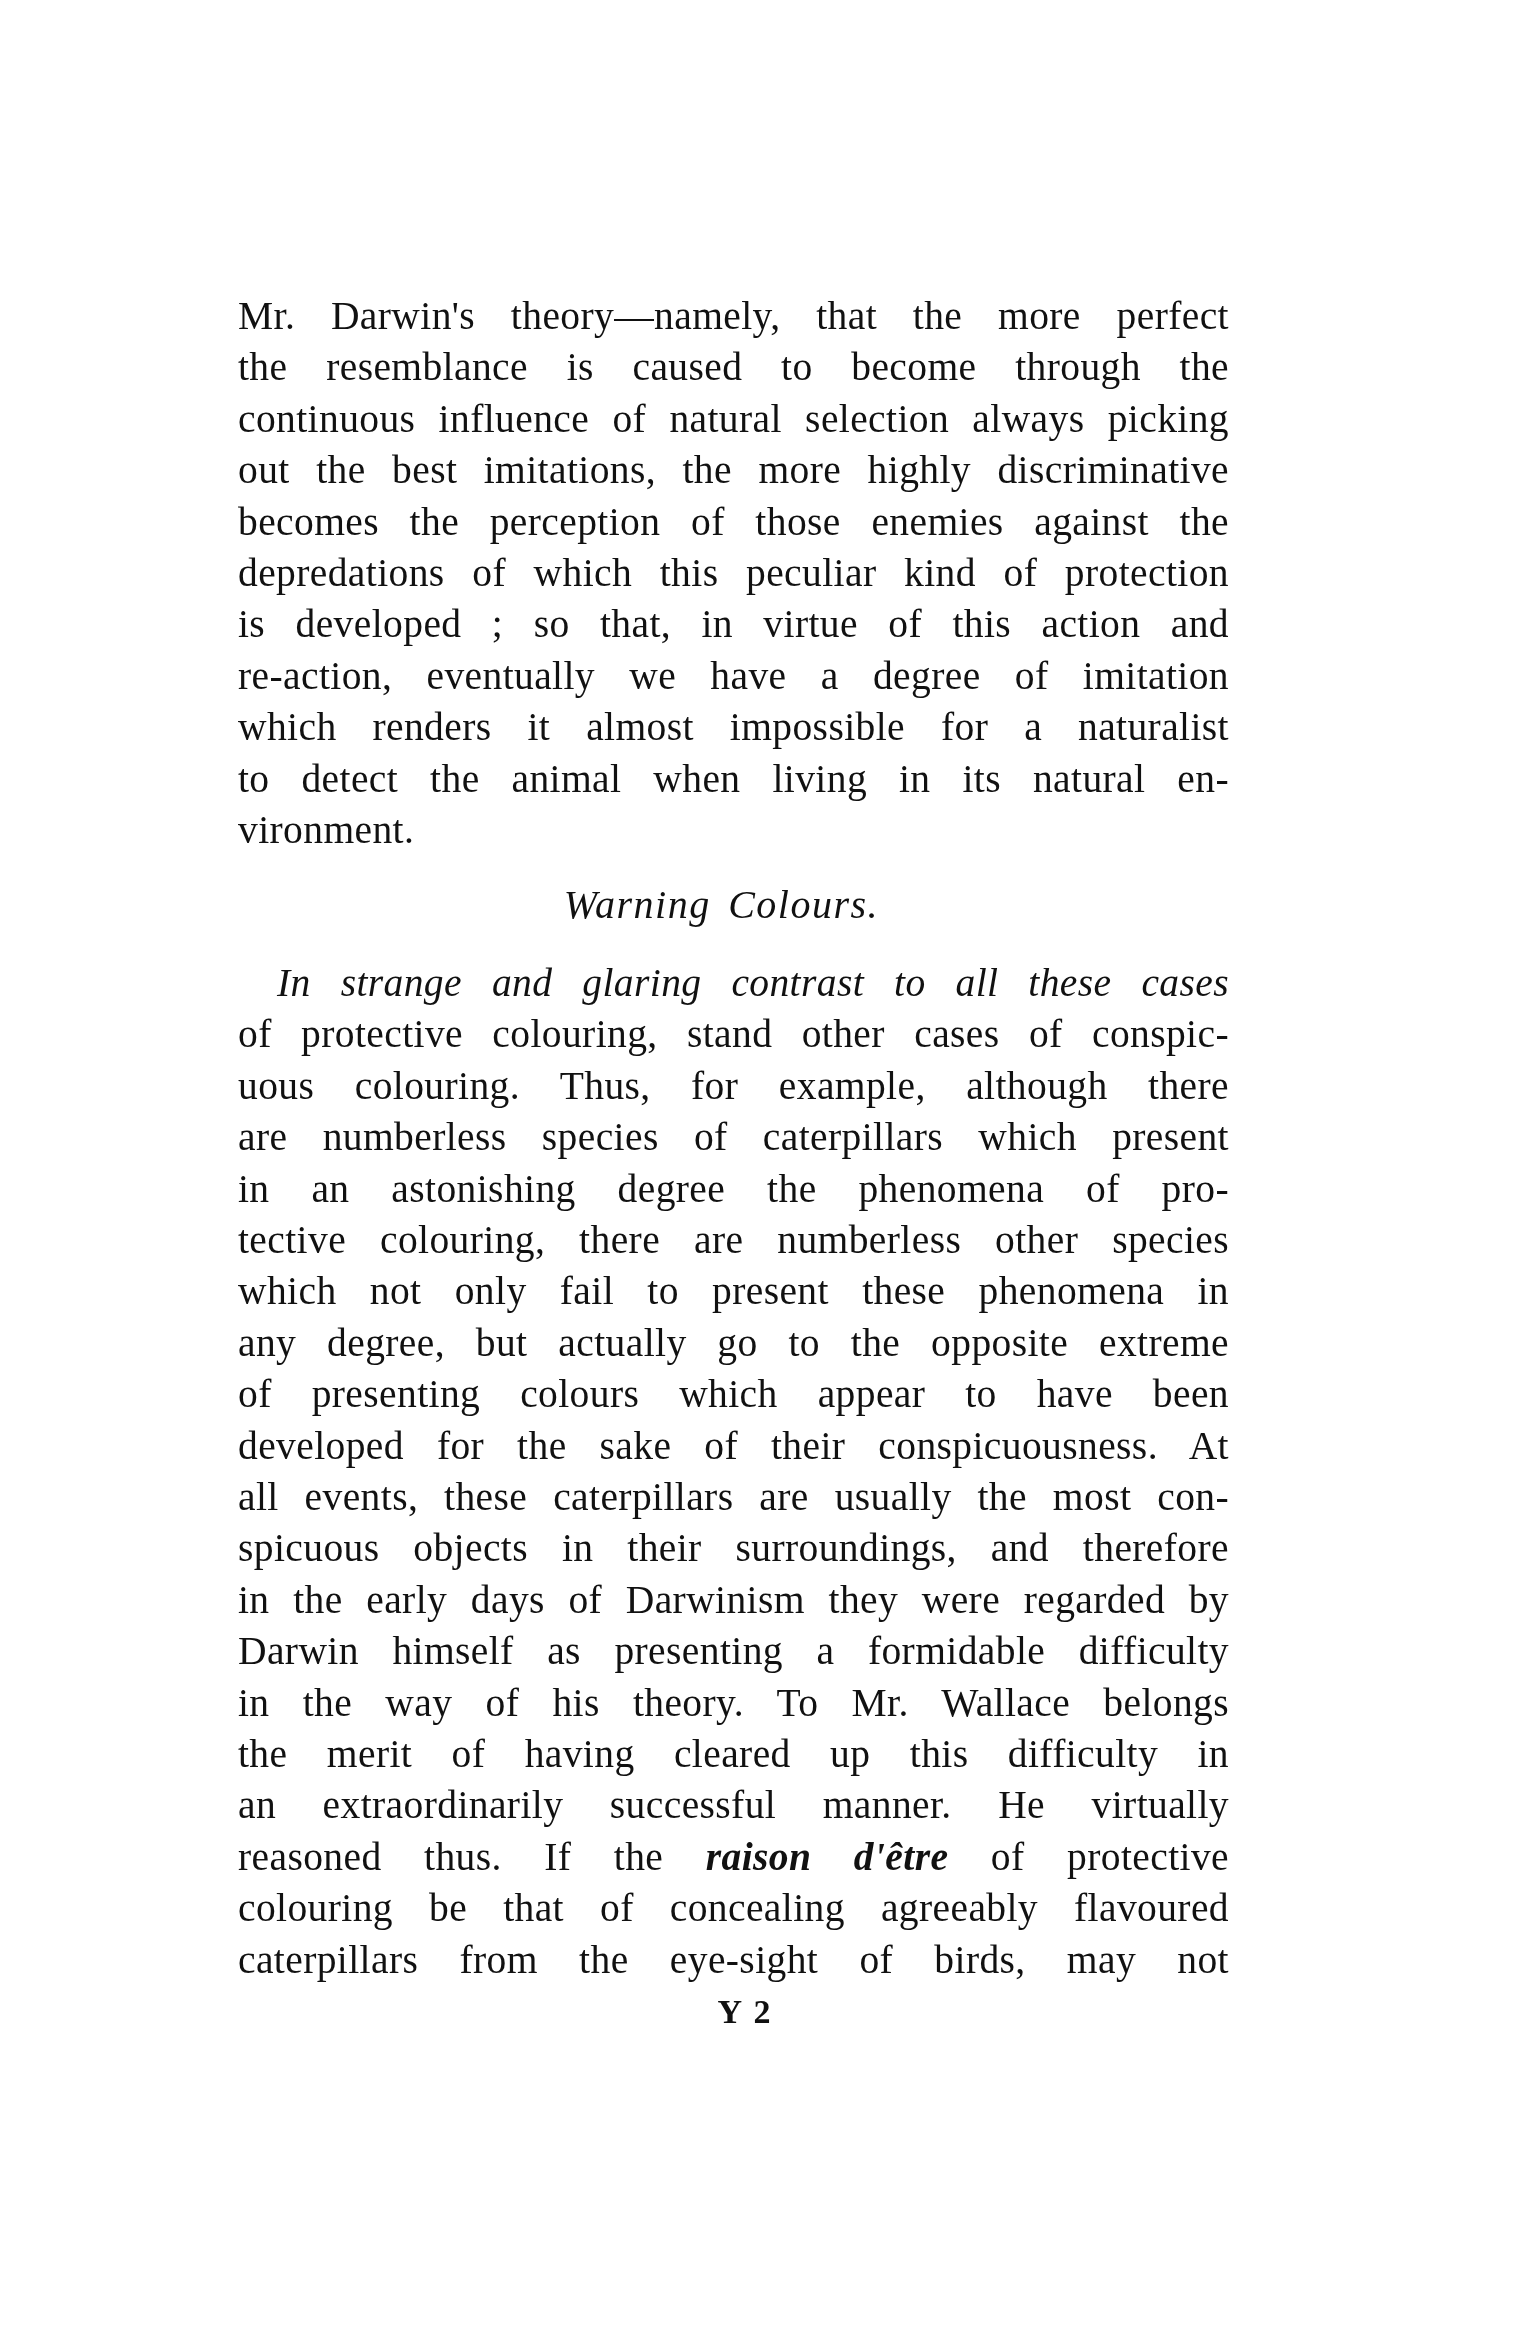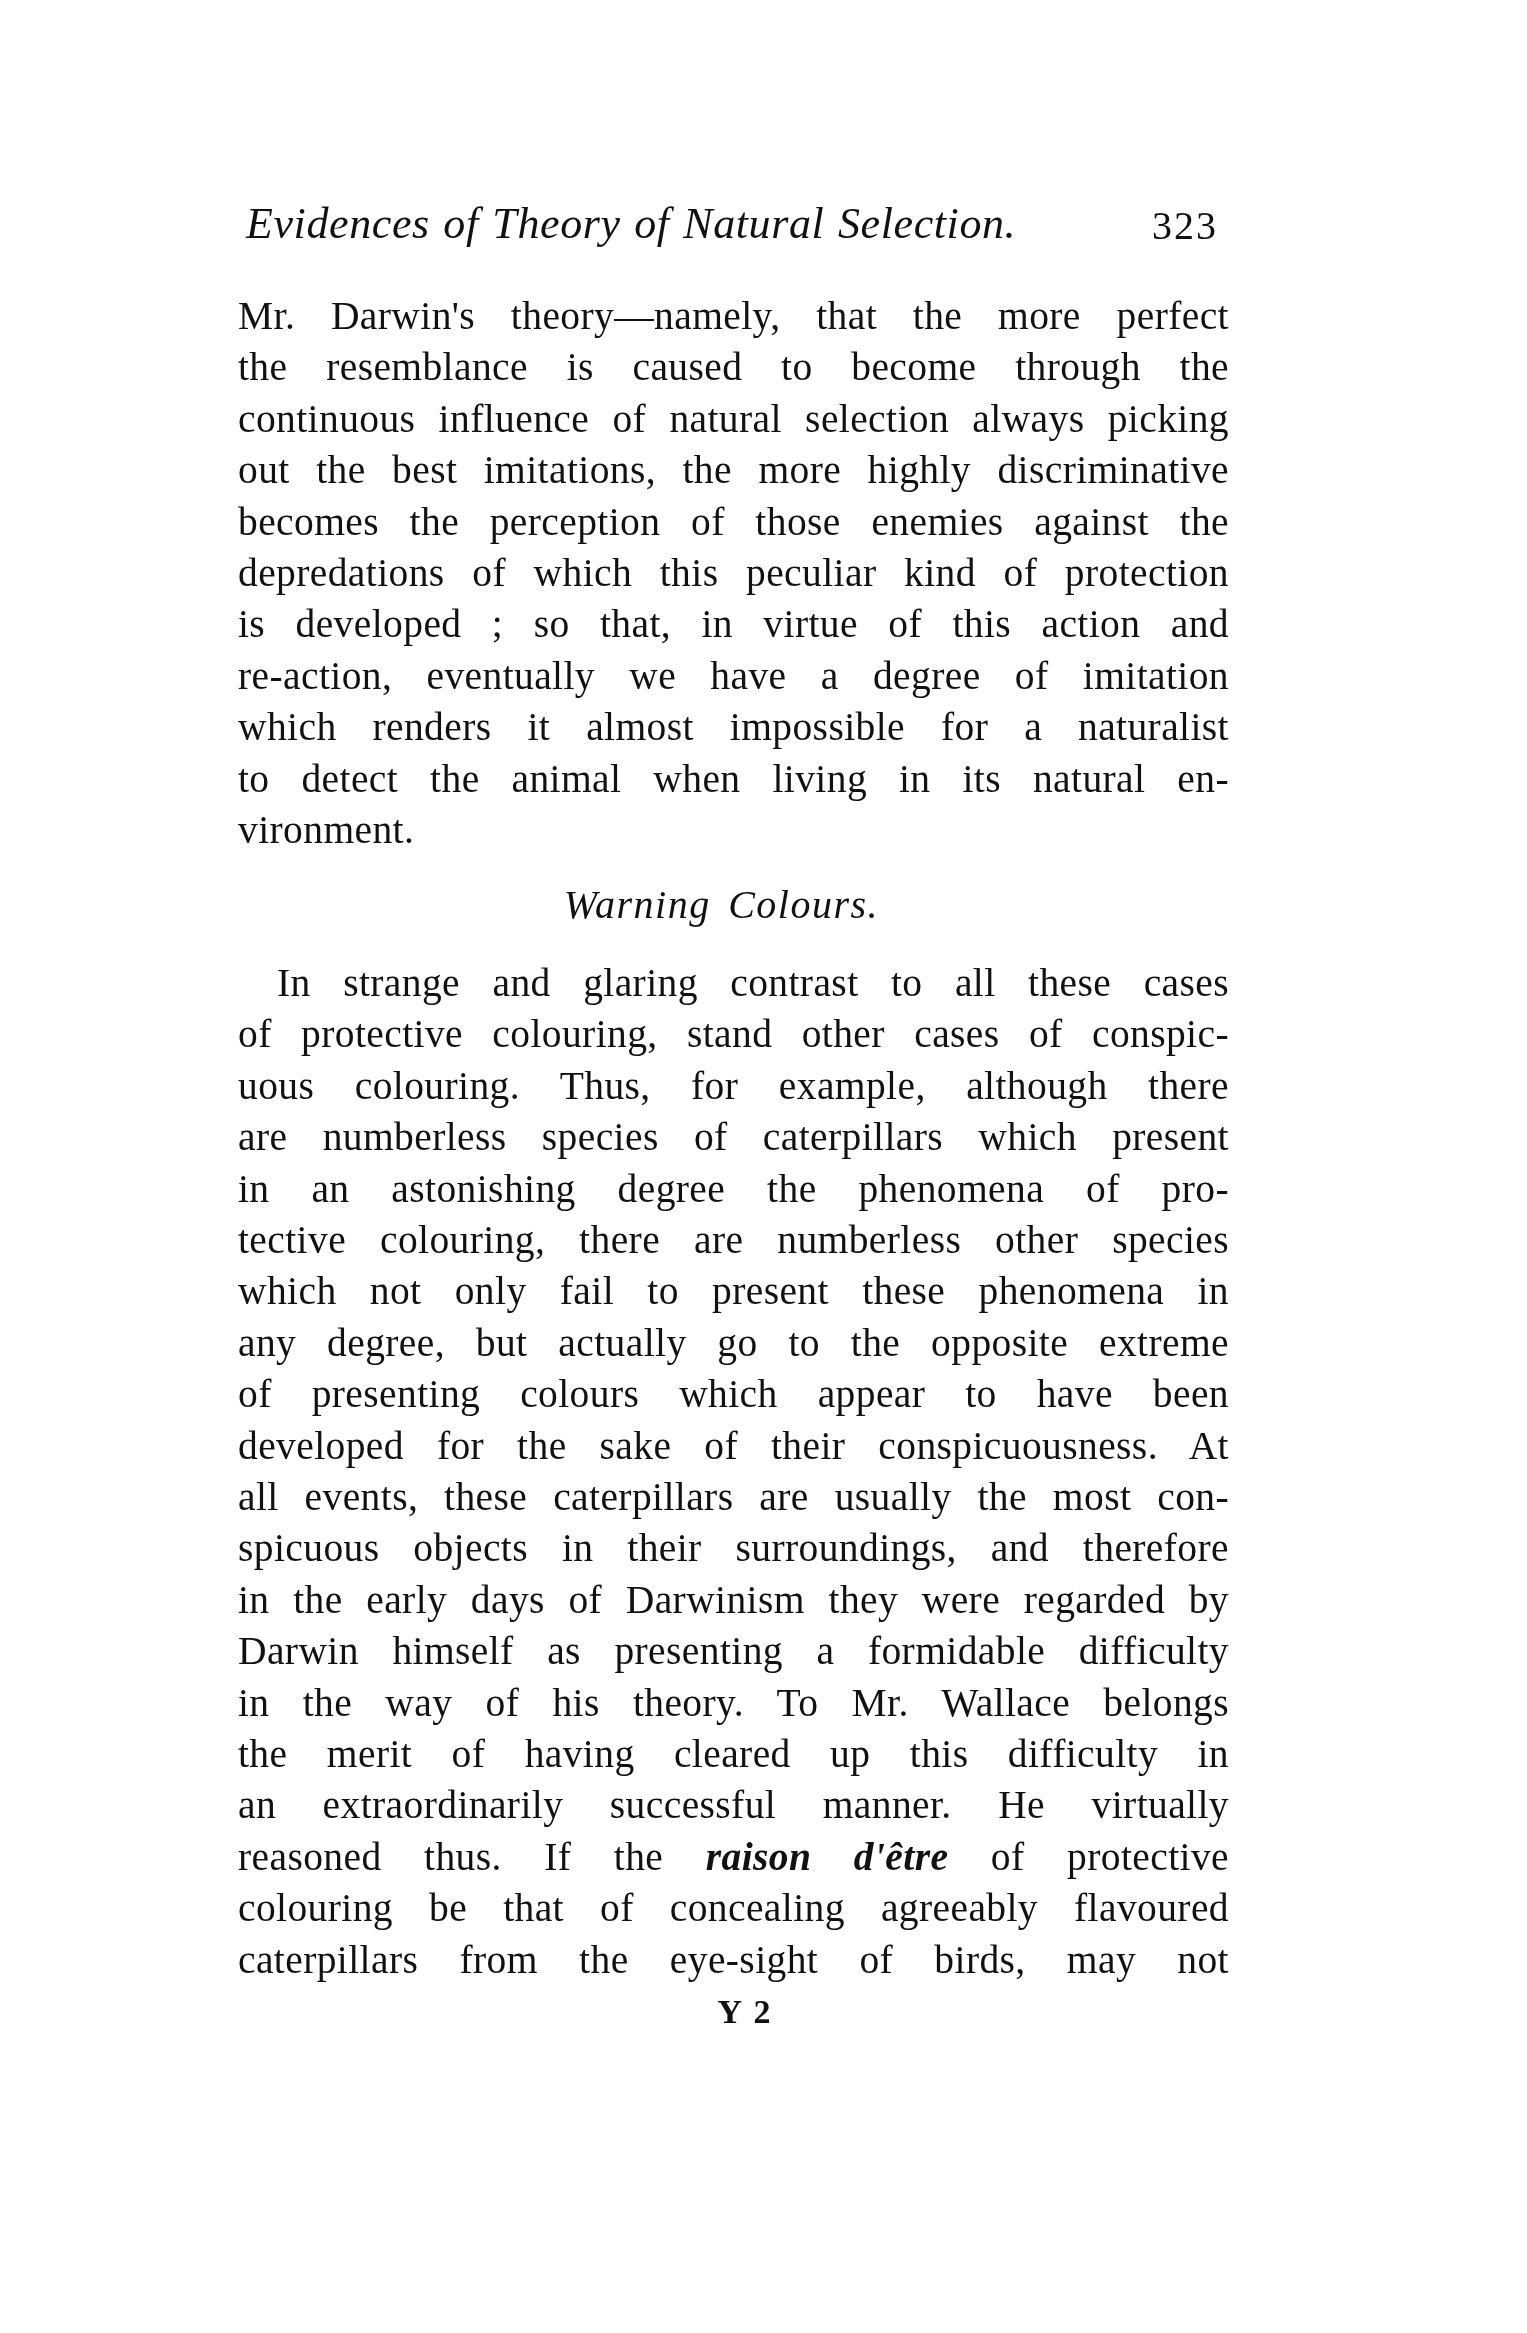--- a/index.html
+++ b/index.html
@@ -60,20 +60,21 @@
     overflow: visible;
     letter-spacing: 0.4px;
     margin-left: 12px;
   }
   .body-line.last {
     text-align-last: left;
   }
   .body-line.indent {
     left: 265px;
     width: 952px;
+    font-style: italic;
   }
   .section-heading {
     position: absolute;
     left: 226px;
     width: 991px;
     top: 880px;
     height: 50px;
     font-size: 40px;
     line-height: 50px;
     text-align: center;
@@ -96,24 +97,20 @@
   em.foreign {
     font-style: italic;
     font-weight: bold;
   }
 </style>
 </head>
 <body>
 
 <div class="page">
 
-  <div class="running-head">
-    <span class="running-title">Evidences of Theory of Natural Selection.</span>
-    <span class="page-number">323</span>
-  </div>
 
   <div>
     <div class="body-line" style="top:290px">Mr. Darwin's theory—namely, that the more perfect</div>
     <div class="body-line" style="top:341px">the resemblance is caused to become through the</div>
     <div class="body-line" style="top:393px">continuous influence of natural selection always picking</div>
     <div class="body-line" style="top:444px">out the best imitations, the more highly discriminative</div>
     <div class="body-line" style="top:496px">becomes the perception of those enemies against the</div>
     <div class="body-line" style="top:547px">depredations of which this peculiar kind of protection</div>
     <div class="body-line" style="top:598px">is developed ; so that, in virtue of this action and</div>
     <div class="body-line" style="top:650px">re-action, eventually we have a degree of imitation</div>

